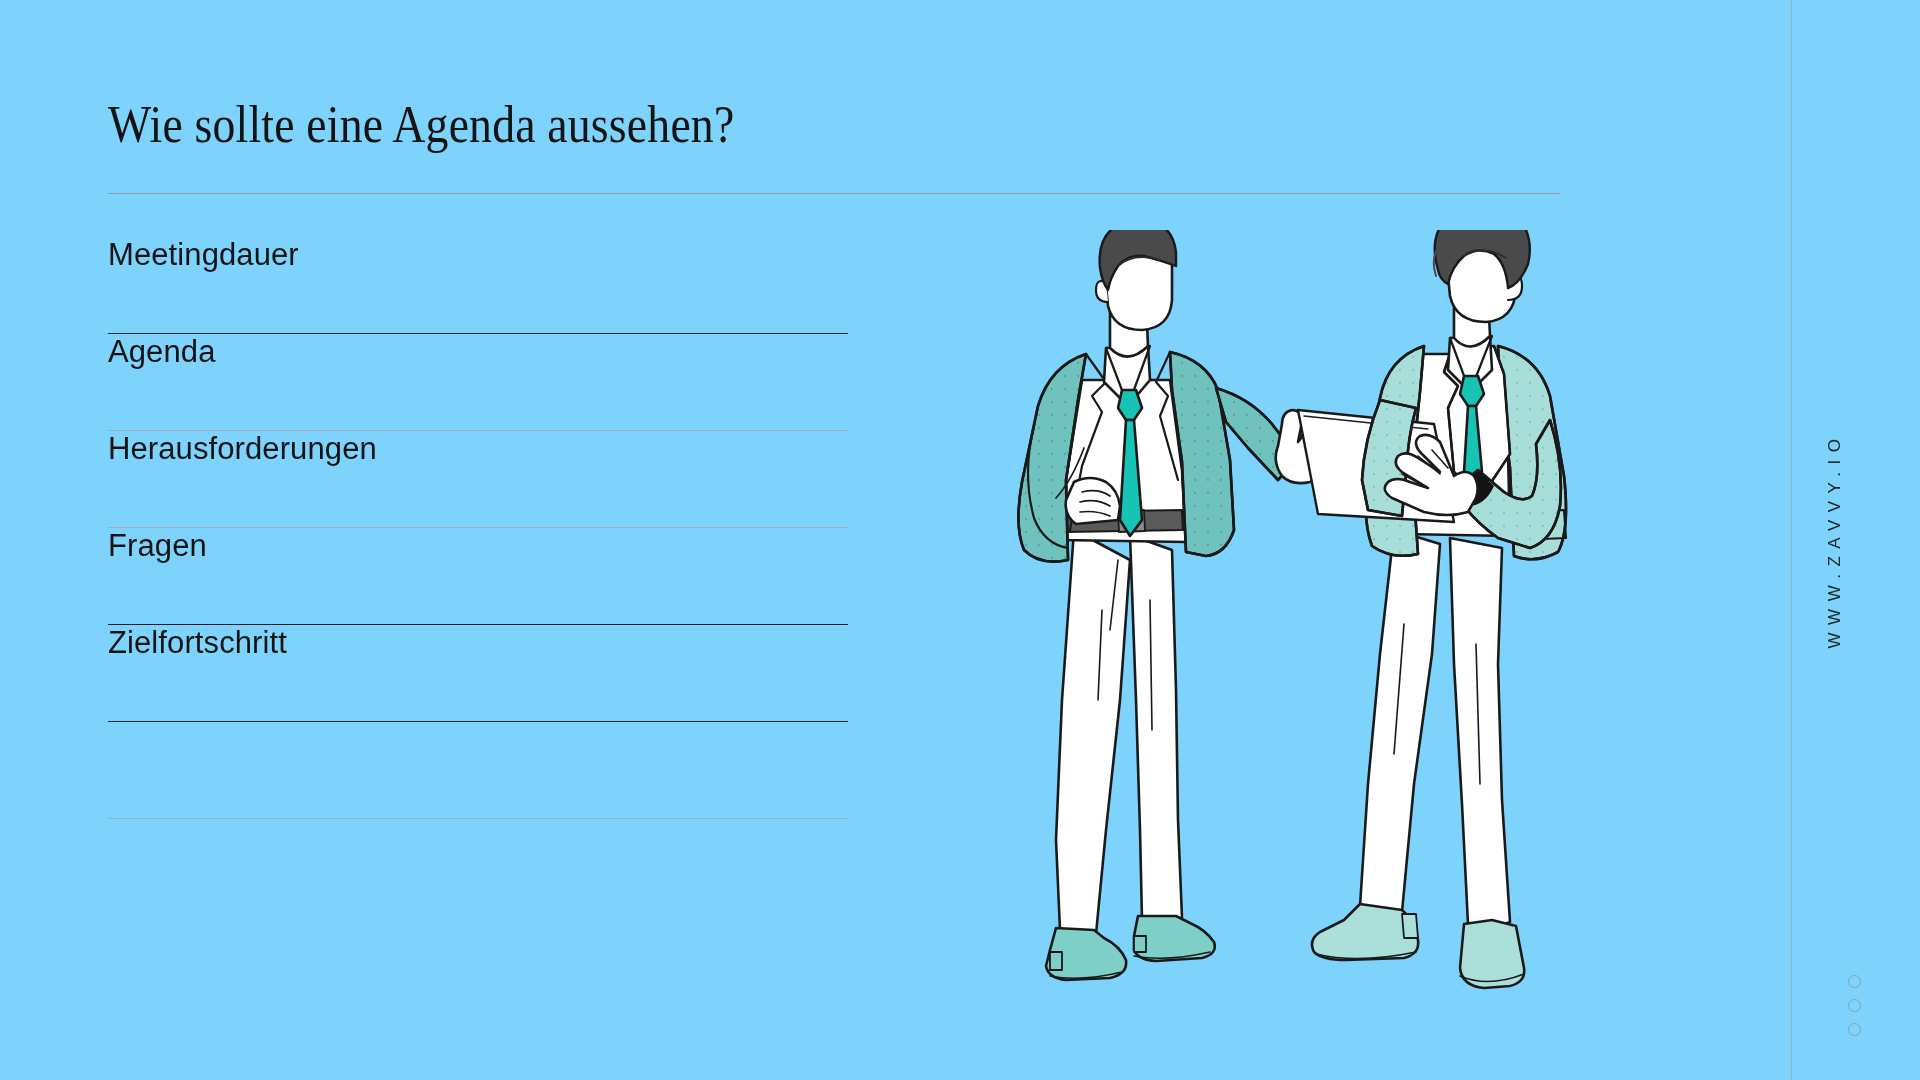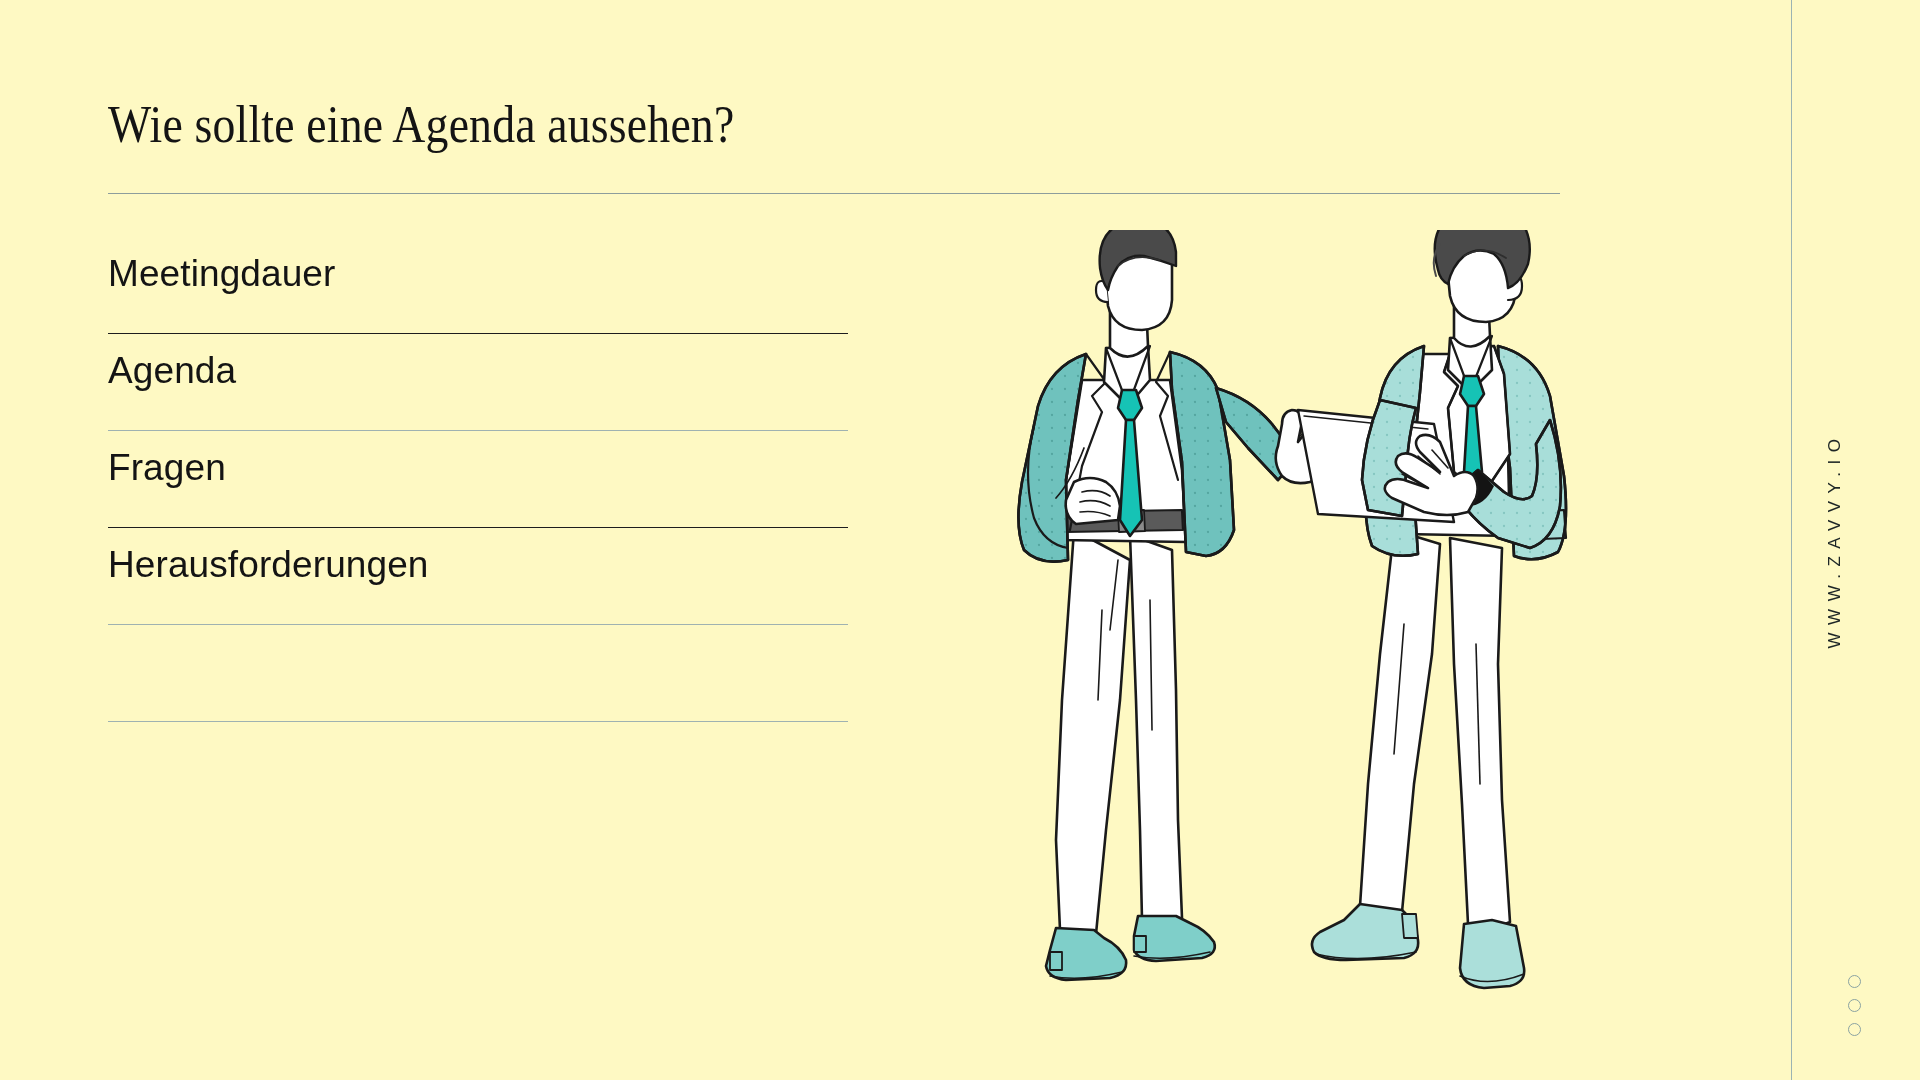--- a/index.html
+++ b/index.html
@@ -11,21 +11,21 @@
     height: 1080px;
     overflow: hidden;
     background: #cdeceb;
     font-family: "Liberation Sans", sans-serif;
     position: relative;
   }
 
   .slide {
     position: absolute;
     inset: 0;
-    background: #fef9c3;
+    background: #7dd3fc;
   }
 
   
   .content {
     position: absolute;
     left: 108px;
     top: 96px;
     width: 1460px;
   }
 
@@ -54,22 +54,22 @@
     width: 740px;
   }
 
   .agenda-item {
     position: relative;
     height: 97px;
   }
   .agenda-label {
     position: absolute;
     left: 0;
-    top: 16px;
-    font-size: 37px;
+    top: 0;
+    font-size: 31px;
     font-weight: 400;
     color: #141414;
     letter-spacing: 0.1px;
     white-space: nowrap;
   }
   .agenda-rule {
     position: absolute;
     left: 0;
     bottom: 0;
     width: 740px;
@@ -141,29 +141,33 @@
         <div class="agenda-label">Meetingdauer</div>
         <div class="agenda-rule rule-dark"></div>
       </div>
 
       <div class="agenda-item">
         <div class="agenda-label">Agenda</div>
         <div class="agenda-rule rule-light"></div>
       </div>
 
       <div class="agenda-item">
+        <div class="agenda-label">Herausforderungen</div>
+        <div class="agenda-rule rule-light"></div>
+      </div>
+
+      <div class="agenda-item">
         <div class="agenda-label">Fragen</div>
         <div class="agenda-rule rule-dark"></div>
       </div>
 
       <div class="agenda-item">
-        <div class="agenda-label">Herausforderungen</div>
-        <div class="agenda-rule rule-light"></div>
-      </div>
-
+        <div class="agenda-label">Zielfortschritt</div>
+        <div class="agenda-rule rule-dark"></div>
+      </div>
 
       <div class="agenda-item">
         <div class="agenda-rule rule-light"></div>
       </div>
 
     </div>
   </div>
 
   <div class="illustration">
     <svg width="700" height="790" viewBox="0 0 700 790" xmlns="http://www.w3.org/2000/svg">

